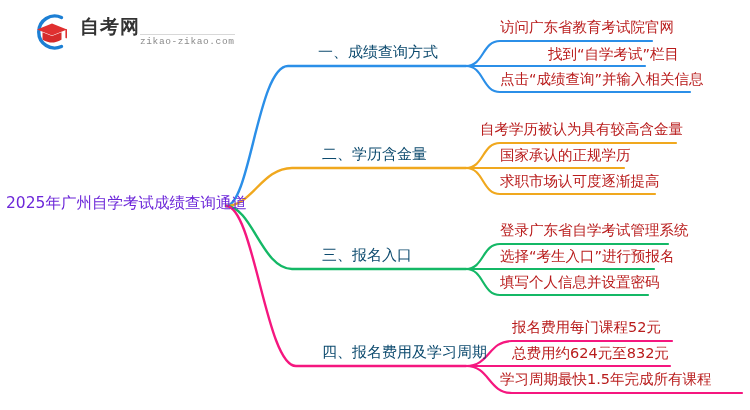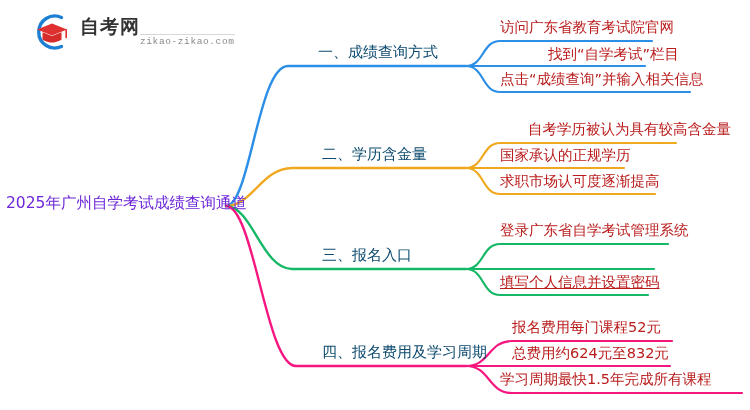--- a/index.html
+++ b/index.html
@@ -146,26 +146,27 @@
   </svg>
 
   <div id="root-title">2025年广州自学考试成绩查询通道</div>
 
   <div class="branch-label" style="left:318px; top:42px;">一、成绩查询方式</div>
   <div class="leaf" style="left:500px; top:17px;">访问广东省教育考试院官网</div>
   <div class="leaf" style="left:500px; top:44px;margin-left:48px;">找到“自学考试”栏目</div>
   <div class="leaf" style="left:500px; top:69px;">点击“成绩查询”并输入相关信息</div>
 
   <div class="branch-label" style="left:322px; top:144px;">二、学历含金量</div>
-  <div class="leaf" style="left:528px; top:119px;">自考学历被认为具有较高含金量</div>
+  <div class="leaf" style="left:480px; top:119px;">自考学历被认为具有较高含金量</div>
   <div class="leaf" style="left:500px; top:145px;">国家承认的正规学历</div>
   <div class="leaf" style="left:500px; top:171px;">求职市场认可度逐渐提高</div>
 
   <div class="branch-label" style="left:322px; top:245px;">三、报名入口</div>
   <div class="leaf" style="left:500px; top:220px;">登录广东省自学考试管理系统</div>
-  <div class="leaf" style="left:500px; top:272px;text-decoration:underline;">填写个人信息并设置密码</div>
+  <div class="leaf" style="left:500px; top:246px;">选择“考生入口”进行预报名</div>
+  <div class="leaf" style="left:500px; top:272px;">填写个人信息并设置密码</div>
 
   <div class="branch-label" style="left:322px; top:342px;">四、报名费用及学习周期</div>
   <div class="leaf" style="left:512px; top:317px;">报名费用每门课程52元</div>
   <div class="leaf" style="left:512px; top:343px;">总费用约624元至832元</div>
   <div class="leaf" style="left:500px; top:369px;">学习周期最快1.5年完成所有课程</div>
 
 </div>
 
 </body></html>

